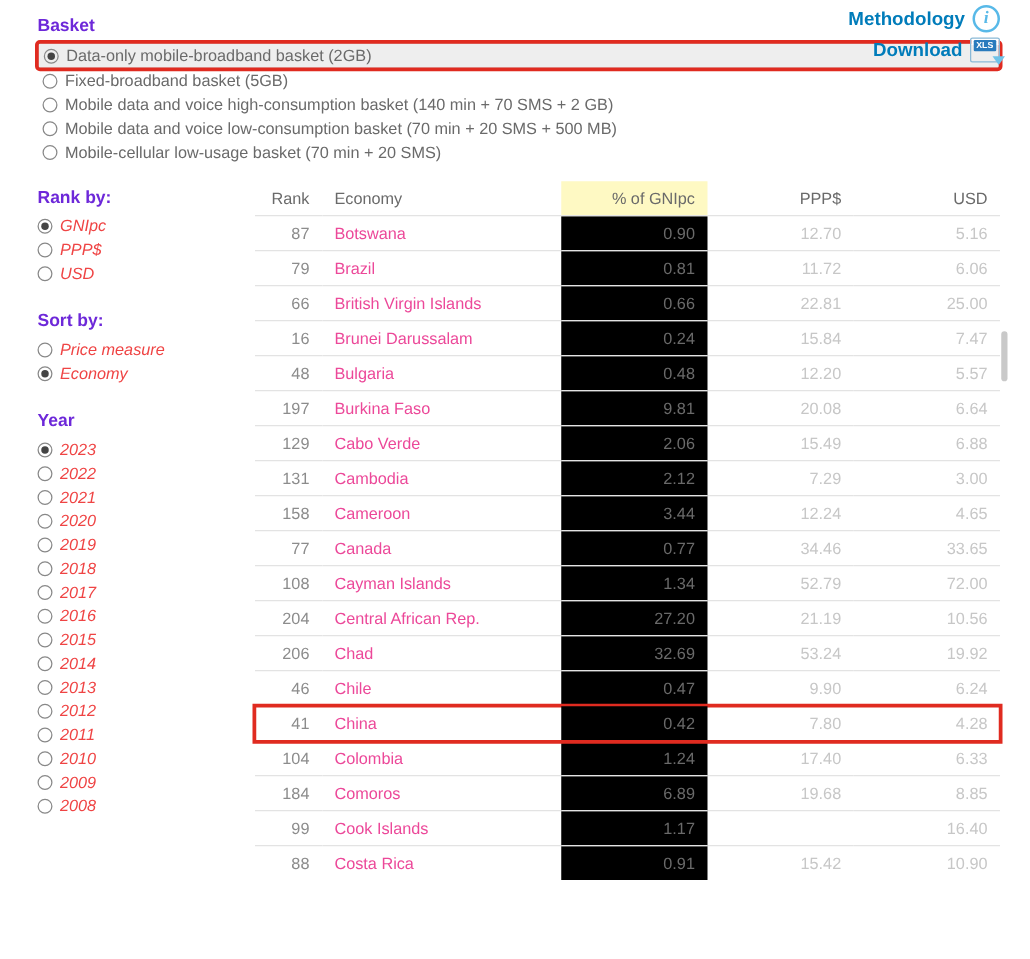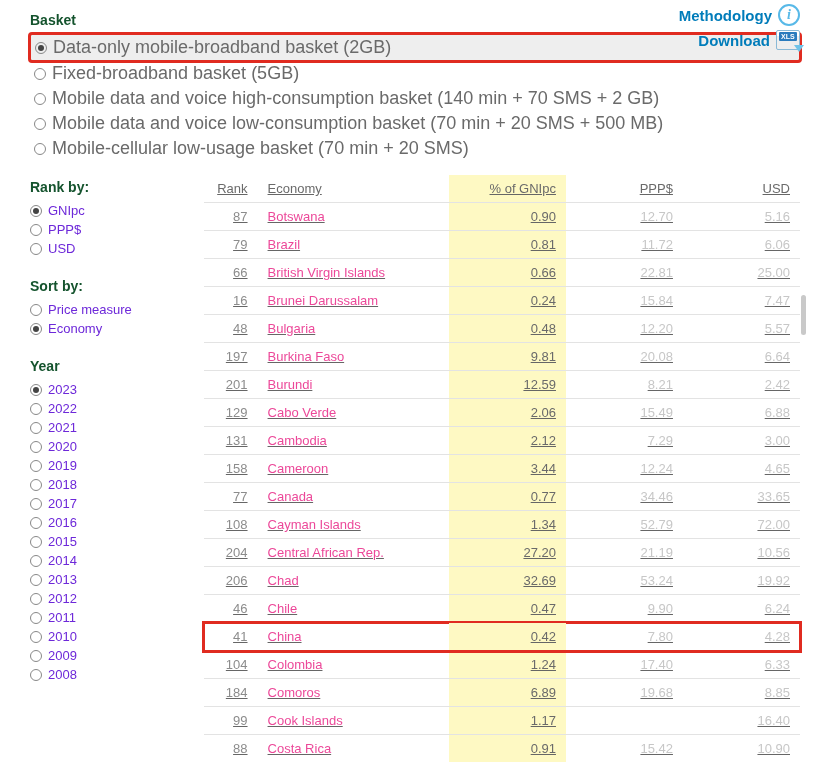--- a/index.html
+++ b/index.html
@@ -6,32 +6,32 @@
   body {
     margin: 0;
     font-family: -apple-system, BlinkMacSystemFont, "Segoe UI", Arial, sans-serif;
     font-size: 13px;
     color: #666;
     background: #fff;
     width: 824px;
   }
   .wrap { padding: 8px 24px 8px 30px; position: relative; }
   .section-title {
-    color: #14532d;
+    color: #6d28d9;
     font-weight: 600;
     font-size: 14px;
     margin: 4px 0 6px 0;
   }
   .basket-list { margin-bottom: 10px; }
   .basket-row {
     display: flex;
     align-items: center;
     gap: 6px;
     padding: 2px 4px;
-    font-size: 18px;
+    font-size: 13px;
     color: #6a6a6a;
   }
   .basket-row.selected {
     background: #eee;
     border: 1.5px solid #ccc;
     border-radius: 2px;
   }
   .basket-row.highlighted {
     outline: 3px solid #e02b20;
     outline-offset: -1px;
@@ -70,37 +70,37 @@
   .xls-arrow {
     position: absolute; right: -5px; bottom: -3px; width: 0; height: 0;
     border-left: 5px solid transparent; border-right: 5px solid transparent;
     border-top: 7px solid #6fc3e8;
   }
   .main { display: flex; gap: 24px; margin-top: 14px; }
   .side { width: 150px; flex-shrink: 0; }
   .side .group { margin-bottom: 20px; }
   .side .opt {
     display: flex; align-items: center; gap: 6px;
-    padding: 2px 0; color: #6d28d9; cursor: pointer;
+    padding: 2px 0; color: #ef4444; cursor: pointer; font-style: italic;
   }
   .tbl-wrap { flex: 1; position: relative; }
-  table { width: 100%; border-collapse: collapse; text-decoration: underline; }
+  table { width: 100%; border-collapse: collapse; }
   th {
     text-align: right; font-weight: 400; color: #6a6a6a;
     padding: 6px 10px; font-size: 13px;
   }
   th.economy-h { text-align: left; }
   th.gni-h { background: #fef9c3; }
   td {
     padding: 6px 10px; border-top: 1px solid #e3e3e3;
     text-align: right; color: #8c8c8c; font-size: 13px;
   }
   td.rank { width: 46px; }
   td.economy { text-align: left; color: #ec4899; width: 180px; }
-  td.gni { background: #fef9c3; color: #6a6a6a; width: 110px; }
+  td.gni { background: #000000; color: #6a6a6a; width: 110px; }
   td.ppp, td.usd { color: #c7c7c7; width: 110px; padding-left: 44px; }
   tr.hl td {
     position: relative;
   }
   tr.hl { outline: 3px solid #e02b20; outline-offset: -1px; }
   .scroll-hint {
     position: absolute; right: -6px; top: 120px; width: 5px; height: 40px;
     background: #c9c9c9; border-radius: 3px;
   }
 </style>
@@ -298,27 +298,20 @@
               <td class="usd">5.57</td>
             </tr>
             <tr>
               <td class="rank">197</td>
               <td class="economy">Burkina Faso</td>
               <td class="gni">9.81</td>
               <td class="ppp">20.08</td>
               <td class="usd">6.64</td>
             </tr>
             <tr>
-              <td class="rank">201</td>
-              <td class="economy">Burundi</td>
-              <td class="gni">12.59</td>
-              <td class="ppp">8.21</td>
-              <td class="usd">2.42</td>
-            </tr>
-            <tr>
               <td class="rank">129</td>
               <td class="economy">Cabo Verde</td>
               <td class="gni">2.06</td>
               <td class="ppp">15.49</td>
               <td class="usd">6.88</td>
             </tr>
             <tr>
               <td class="rank">131</td>
               <td class="economy">Cambodia</td>
               <td class="gni">2.12</td>

